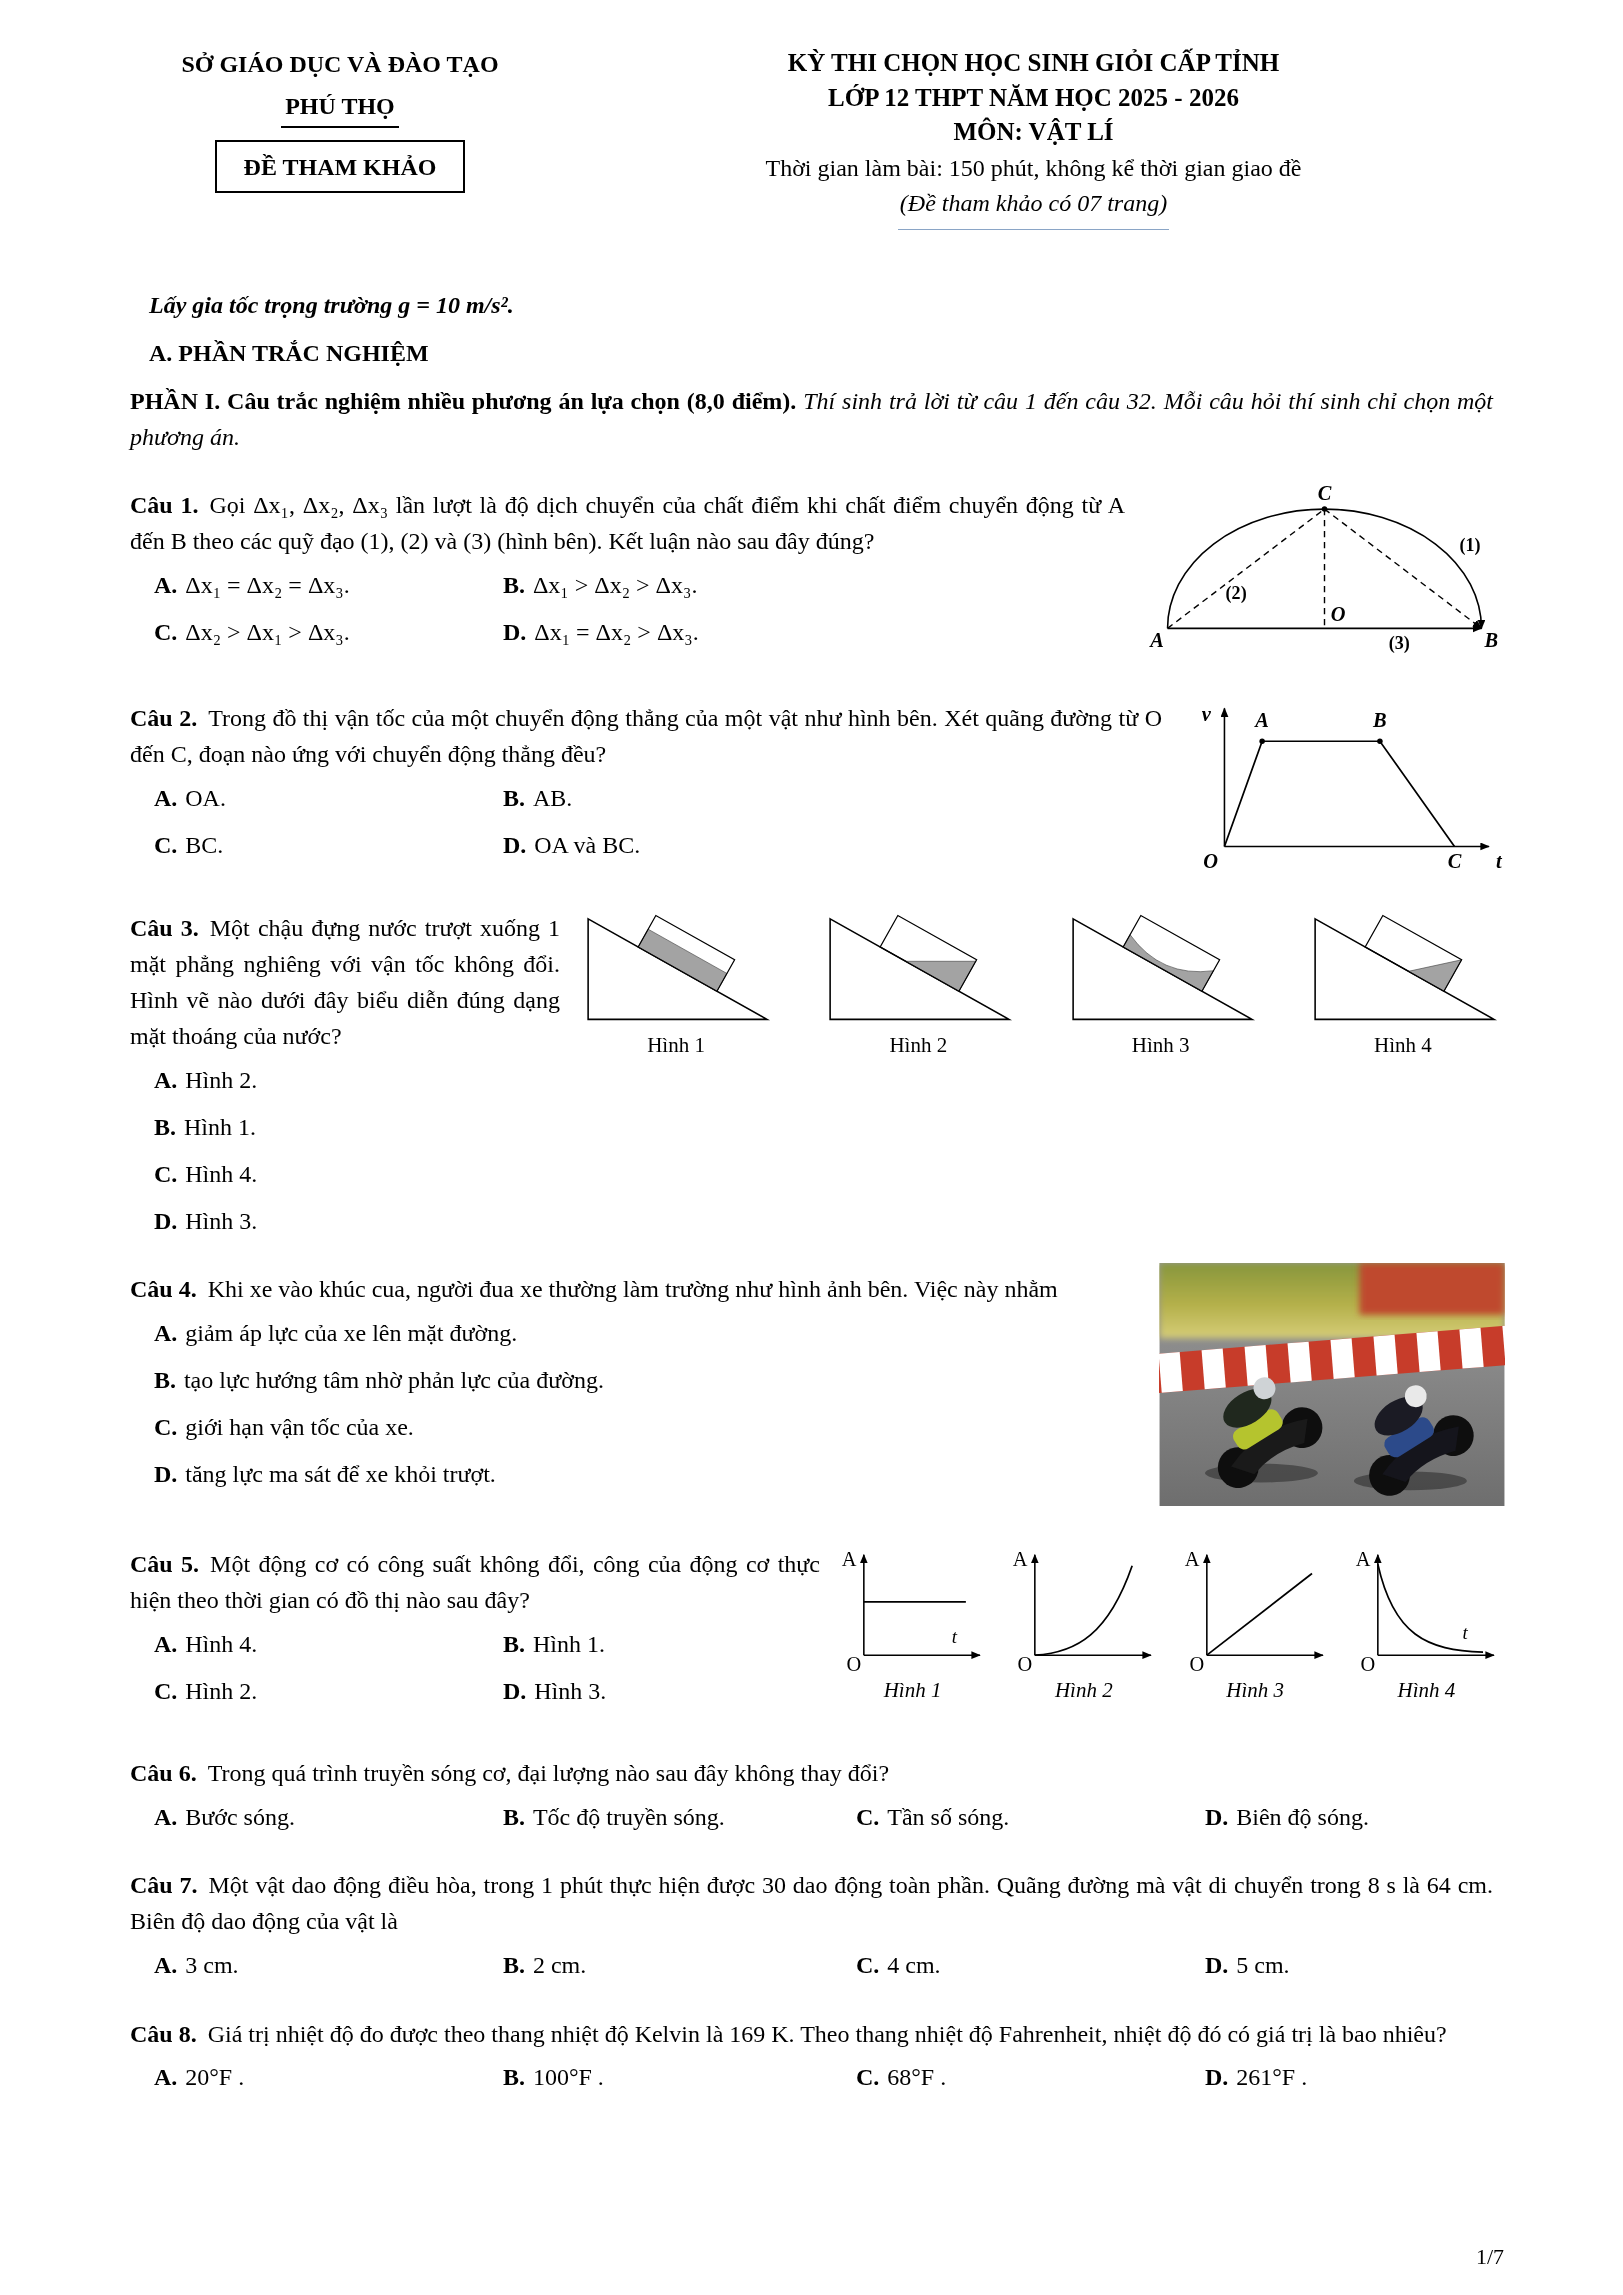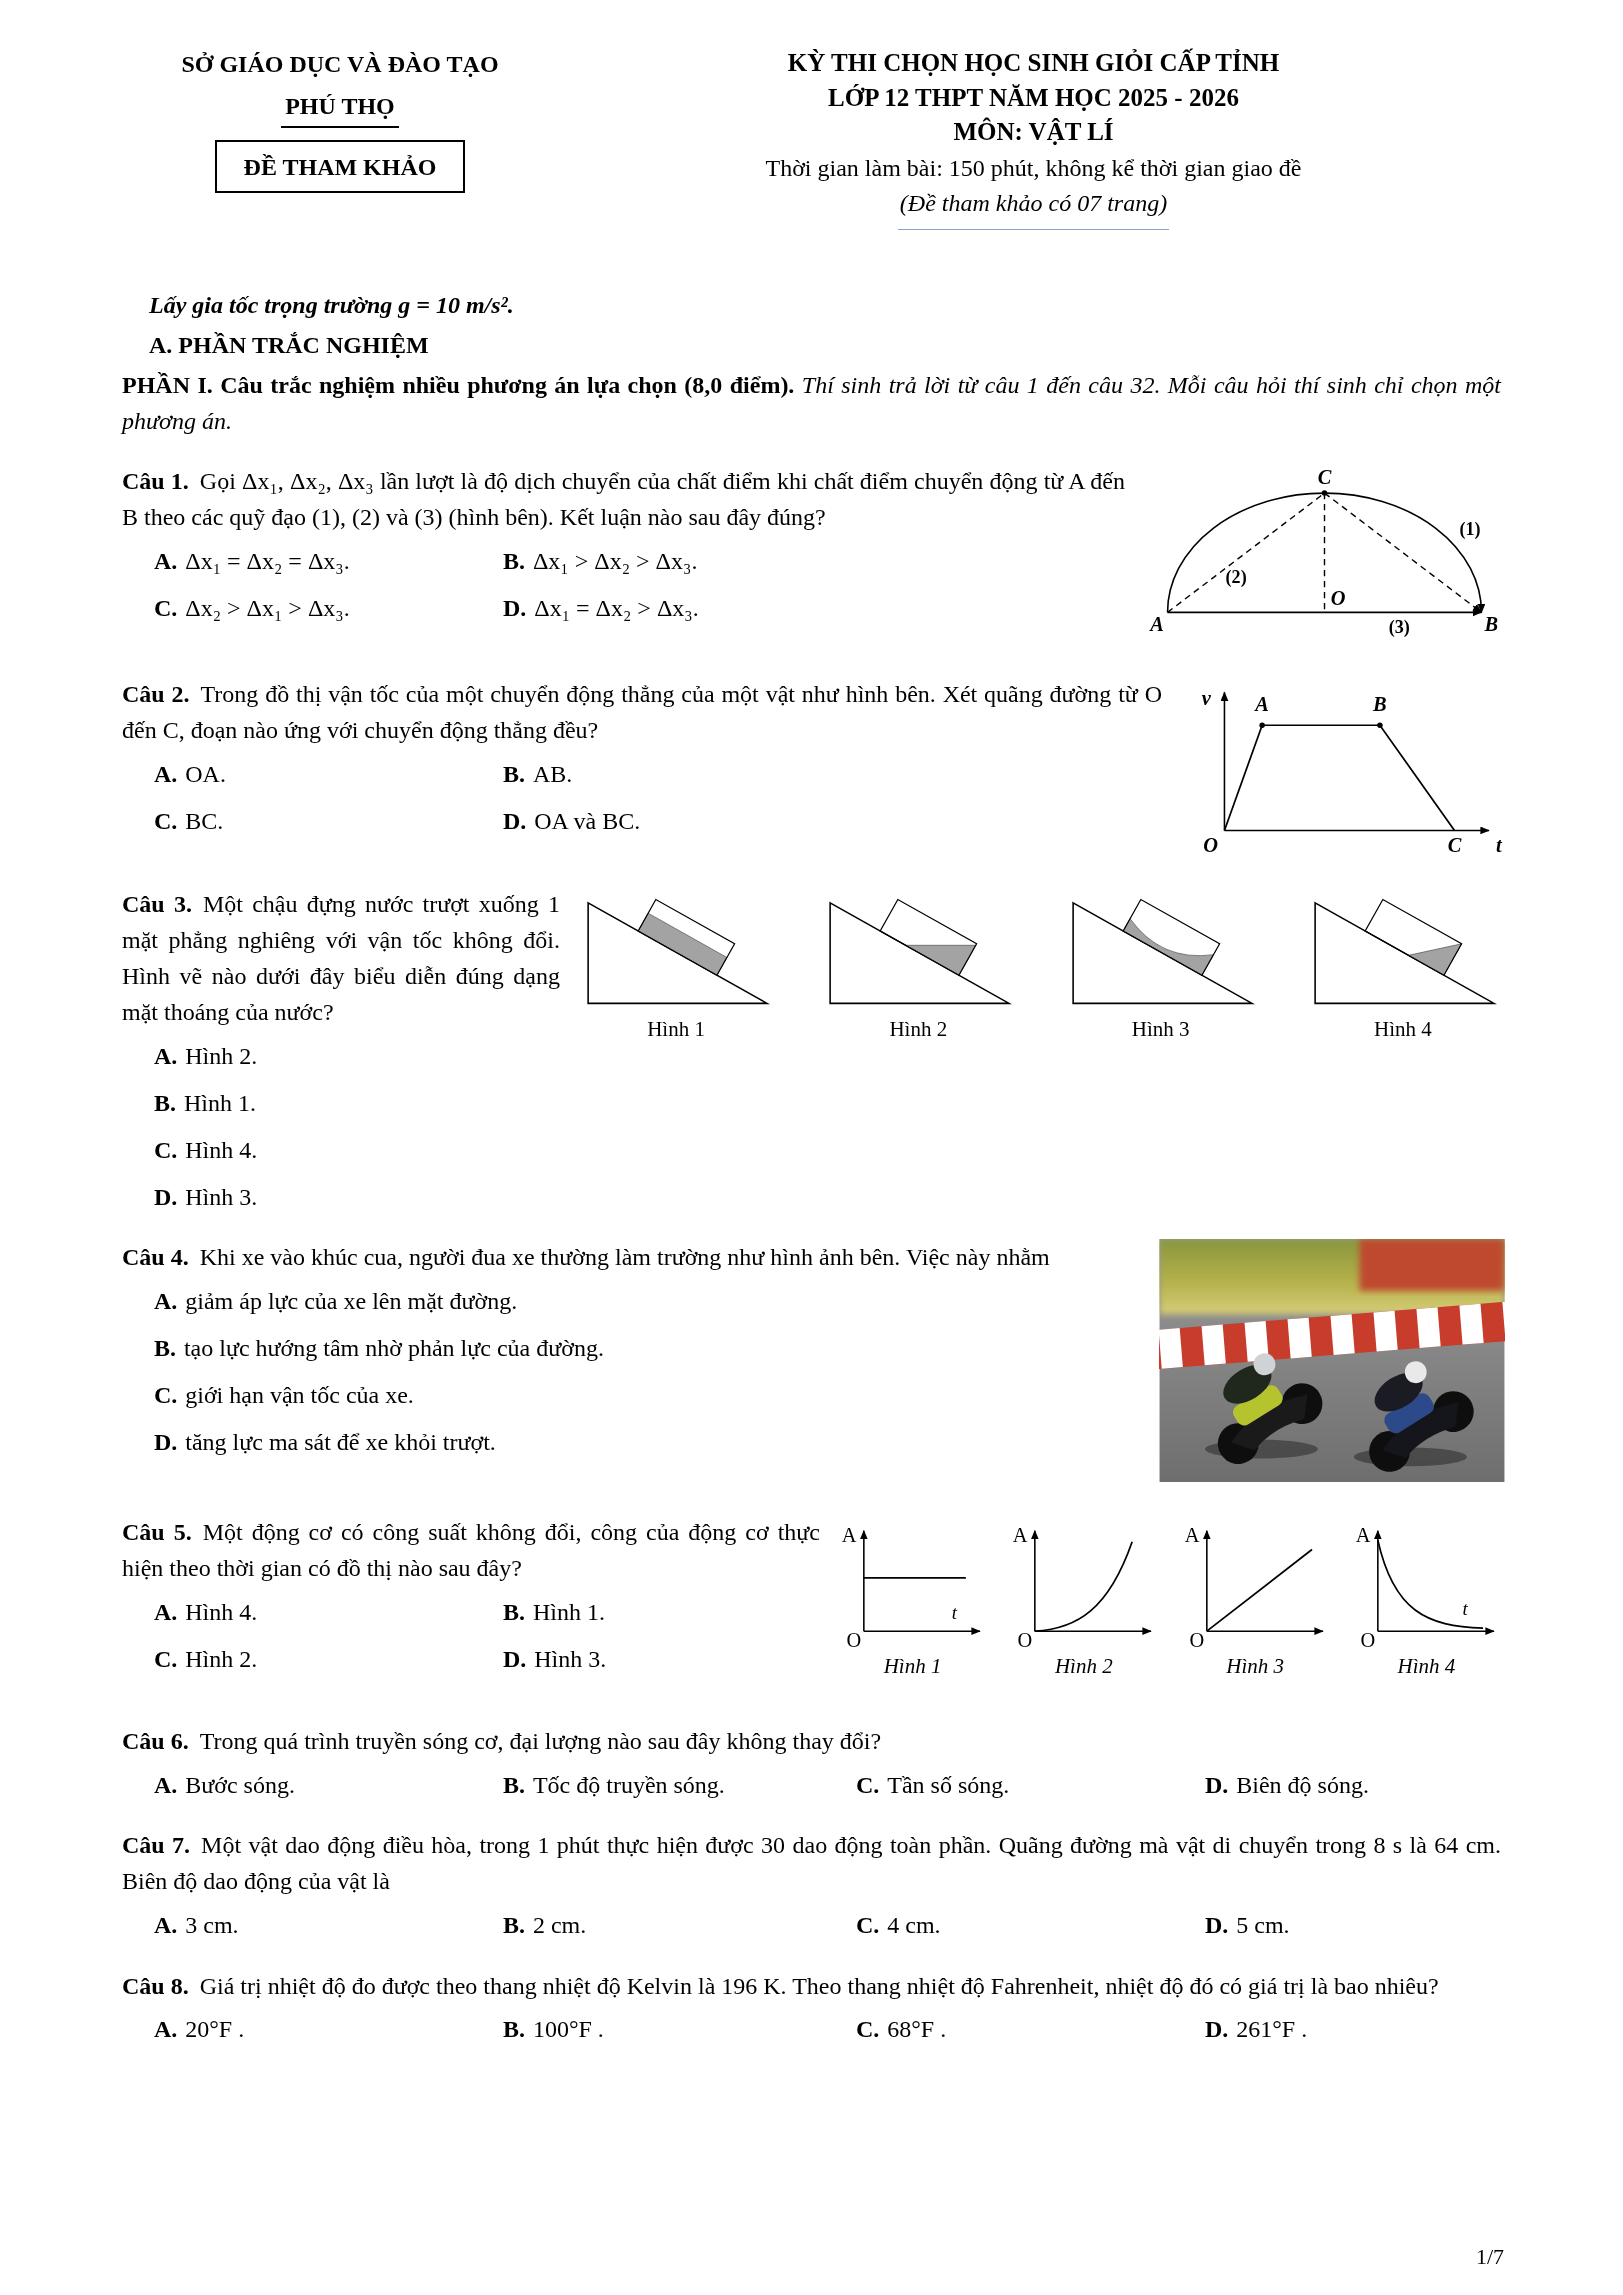--- a/index.html
+++ b/index.html
@@ -1,21 +1,21 @@
 <!DOCTYPE html>
 <html style="font-size:12.6px"><head>
 <meta charset="utf-8">
 <style>
   html,body{margin:0;padding:0;}
   body{
     width:1623px;height:2295px;background:#ffffff;color:#000;
     font-family:"Liberation Serif","DejaVu Serif",serif;
     font-size:24px;line-height:1.5;overflow:hidden;
   }
-  p{margin:4px;}
+  p{margin:12px;}
   .page{position:relative;width:100%;height:100%;box-sizing:border-box;padding:46px 118px 16px 118px;}
 
   
   .header{display:flex;}
   .h-left{flex:none;width:444px;text-align:center;}
   .h-left .l1{font-weight:bold;}
   .h-left .l2wrap{margin-top:6px;}
   .h-left .l2{font-weight:bold;display:inline-block;border-bottom:2.4px solid #000;padding:0 4.7px 2.4px 4.7px;}
   .refbox{display:inline-block;border:2.4px solid #000;padding:6.3px 27px;font-weight:bold;margin-top:12px;}
   .h-right{flex:1;text-align:center;}
@@ -341,21 +341,21 @@
     <div class="options cols4">
       <div class="option"><span class="okey">A.</span><span>3 cm.</span></div>
       <div class="option"><span class="okey">B.</span><span>2 cm.</span></div>
       <div class="option"><span class="okey">C.</span><span>4 cm.</span></div>
       <div class="option"><span class="okey">D.</span><span>5 cm.</span></div>
     </div>
   </section>
 
   <section class="question">
     <p class="qtext">
-      <span class="qlabel">Câu 8.</span><span>Giá trị nhiệt độ đo được theo thang nhiệt độ Kelvin là 196 K. Theo thang nhiệt độ Fahrenheit, nhiệt độ đó có giá trị là bao nhiêu?</span>
+      <span class="qlabel">Câu 8.</span><span>Giá trị nhiệt độ đo được theo thang nhiệt độ Kelvin là 169 K. Theo thang nhiệt độ Fahrenheit, nhiệt độ đó có giá trị là bao nhiêu?</span>
     </p>
     <div class="options cols4">
       <div class="option"><span class="okey">A.</span><span>20°F .</span></div>
       <div class="option"><span class="okey">B.</span><span>100°F .</span></div>
       <div class="option"><span class="okey">C.</span><span>68°F .</span></div>
       <div class="option"><span class="okey">D.</span><span>261°F .</span></div>
     </div>
   </section>
 
   <div class="footer">1/7</div>

